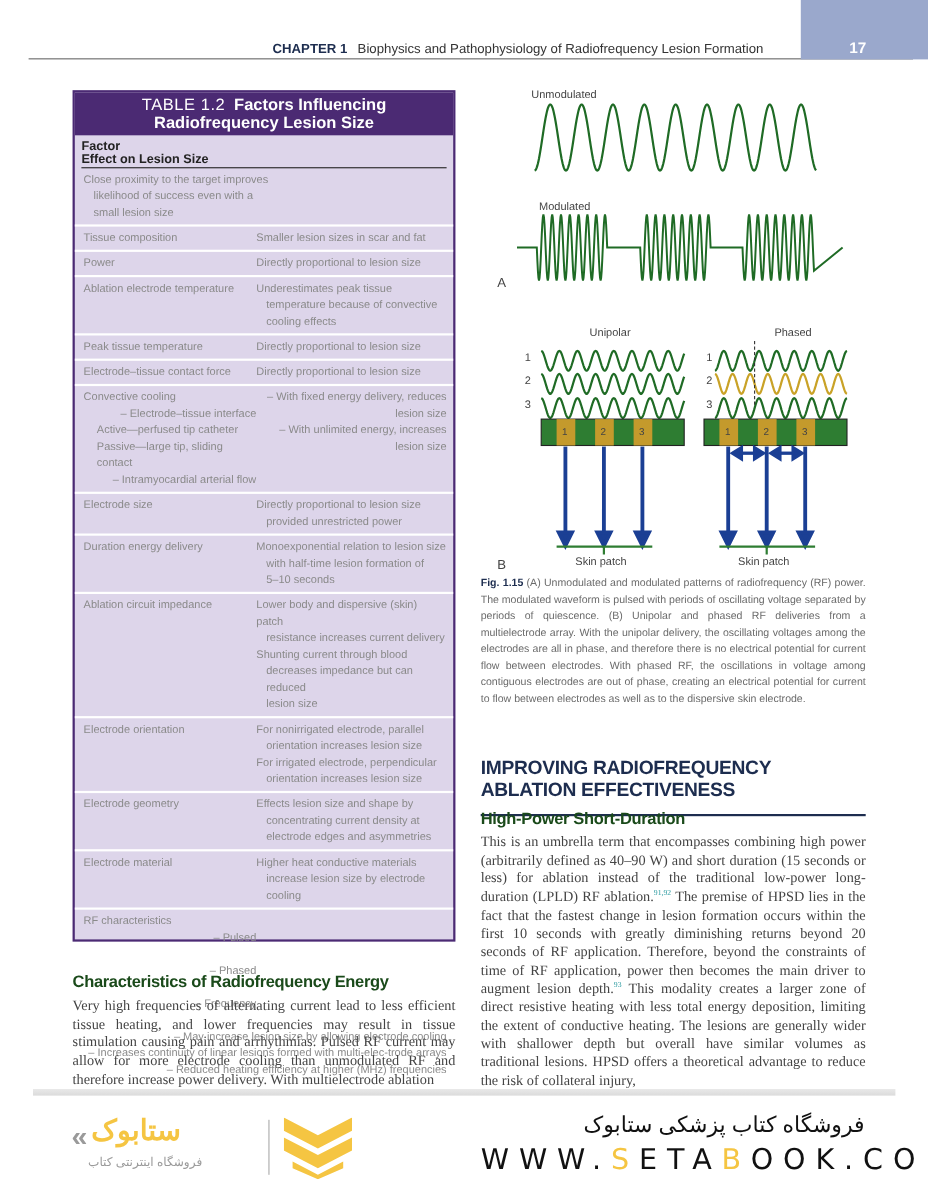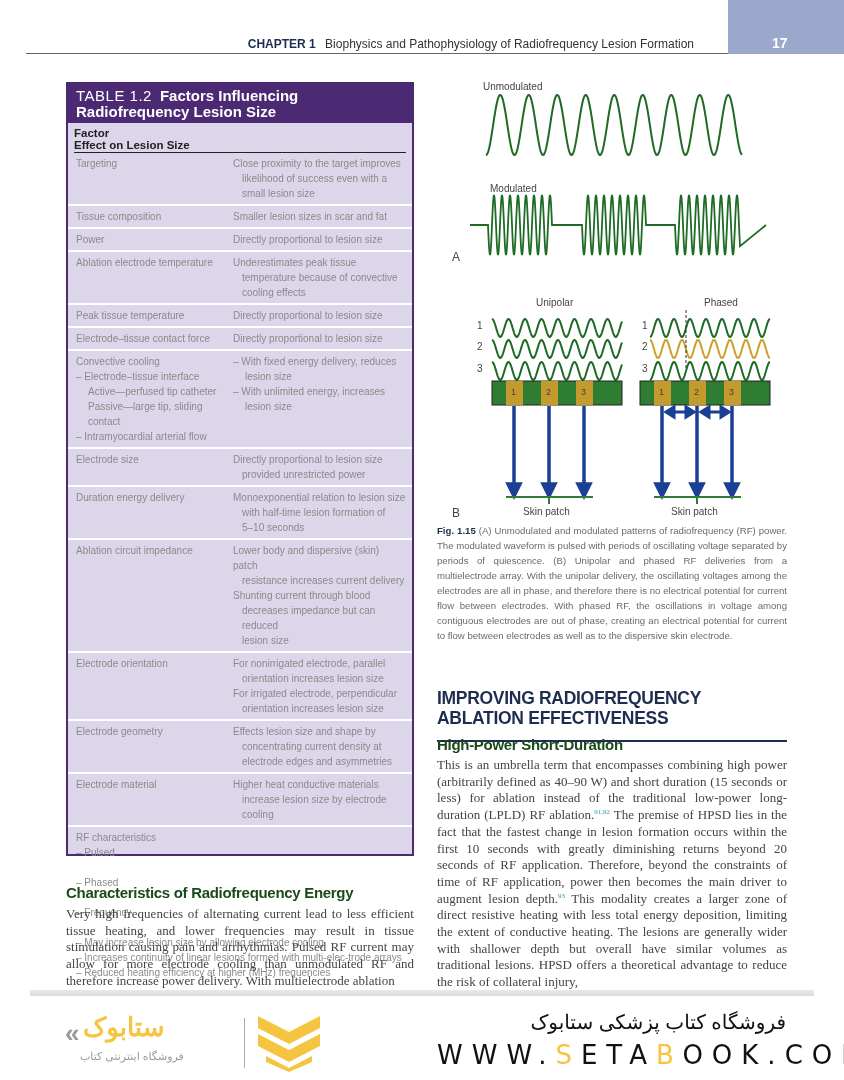--- a/index.html
+++ b/index.html
@@ -9,32 +9,32 @@
   
   .run-head { position: absolute; left: 26px; top: 0; width: 804px; height: 54px; border-bottom: 1px solid #666; }
   .run-head .chap { position: absolute; right: 136px; top: 37px; font-size: 12px; color: #1d2d4f; white-space: nowrap; }
   .run-head .chap b { font-weight: bold; color: #1d2d4f; margin-right: 6px; }
   .run-head .chap span { font-weight: normal; color: #333; }
   .pagebox { position: absolute; right: 0; top: 0; width: 116px; height: 54px; background: #9aa8cc; }
   .pagebox .num { position: absolute; left: 44px; top: 35px; font-size: 14px; font-weight: bold; color: #ffffff; }
 
   
   .tbl { position: absolute; left: 66px; top: 82px; width: 348px; height: 774px; background: #ddd5ea; border: 2px solid #4b2a73; }
-  .tbl-title { background: #4b2a73; color: #fff; padding: 4px 8px 3px 8px; font-size: 15px; line-height: 16px; }
+  .tbl-title { background: #4b2a73; color: #fff; padding: 4px 8px 3px 8px; font-size: 15px; line-height: 16px; text-align: center; }
   .tbl-title .lab { font-weight: normal; letter-spacing: 0.5px; margin-right: 8px; }
   .tbl-title b { font-weight: bold; }
   .tbl-head { display: flex; margin: 2px 6px 0 6px; border-bottom: 1.5px solid #222; padding: 2px 0 1px 0; flex-direction: column; }
   .tbl-head div { font-size: 11.5px; font-weight: bold; color: #222; }
   .tbl-head .c1 { width: 158px; }
   .tbl-row { display: flex; padding: 3px 6px 3px 8px; border-bottom: 2px solid #ffffff; font-size: 10px; line-height: 15px; color: #8a8a8a; }
   .tbl-row .c1 { width: 157px; flex-shrink: 0; }
   .tbl-row .c2 { flex: 1; }
   .tbl-row .ind { padding-left: 9px; display: block; }
   .tbl-row .line { display: block; }
-  .tbl-row .dash { display: block; padding-left: 12px; text-indent: -12px; }
+  .tbl-row .dash { display: block; padding-left: 12px; text-indent: -12px; text-align: right; }
   .tbl-row.last { border-bottom: none; flex-direction: column; }
 
   
   .fig { position: absolute; left: 440px; top: 70px; width: 340px; height: 455px; }
   .fig svg { position: absolute; left: 0; top: 0; }
   .fig-label { position: absolute; font-size: 10px; color: #444; }
 
   .caption { position: absolute; left: 437px; top: 523px; width: 350px; font-size: 9.6px; line-height: 15px; color: #6a6a6a; text-align: justify; }
   .caption b { color: #1d2d4f; font-weight: bold; margin-right: 3px; }
 
@@ -72,23 +72,20 @@
   <div class="tbl-title">
     <span class="lab">TABLE 1.2</span><b>Factors Influencing</b><br>
     <b>Radiofrequency Lesion Size</b>
   </div>
   <div class="tbl-head">
     <div class="c1">Factor</div>
     <div class="c2">Effect on Lesion Size</div>
   </div>
   <div id="tbl-body">
       <div class="tbl-row">
-        <div class="c1">
-          <span class="line">Targeting</span>
-        </div>
         <div class="c2">
           <span class="line">Close proximity to the target improves</span>
           <span class="ind">likelihood of success even with a</span>
           <span class="ind">small lesion size</span>
         </div>
       </div>
       <div class="tbl-row">
         <div class="c1">
           <span class="line">Tissue composition</span>
         </div>

